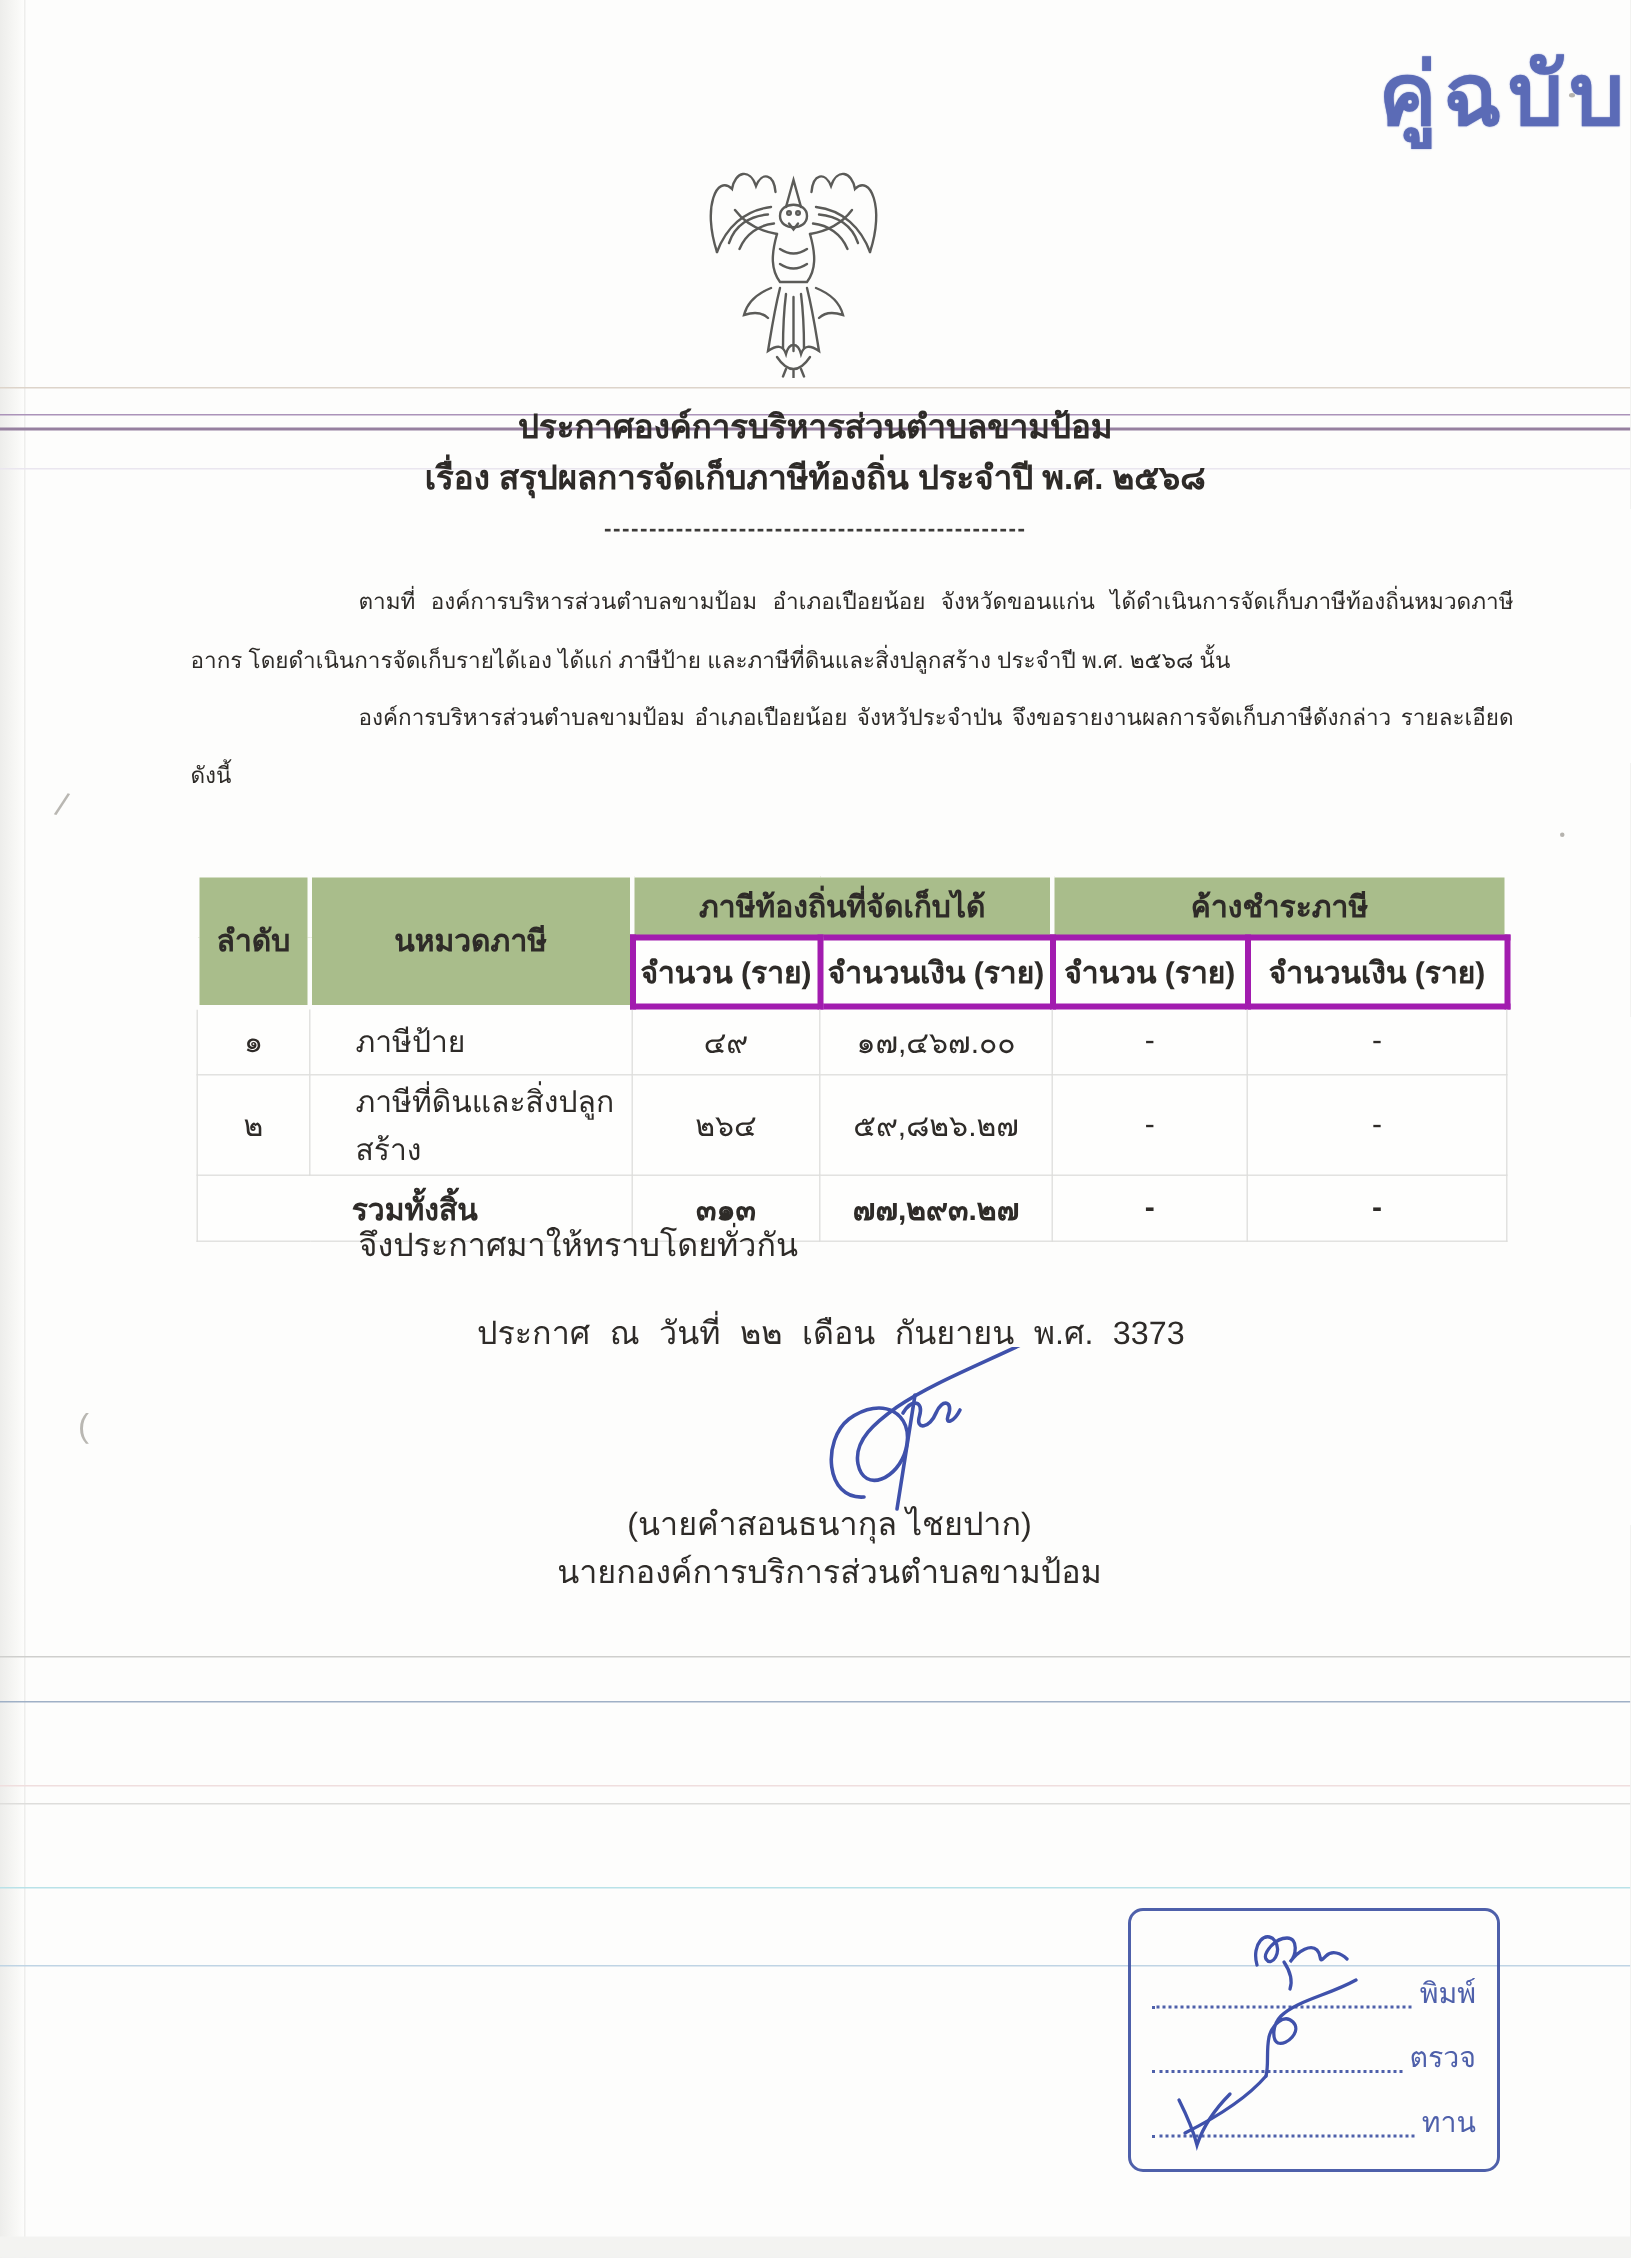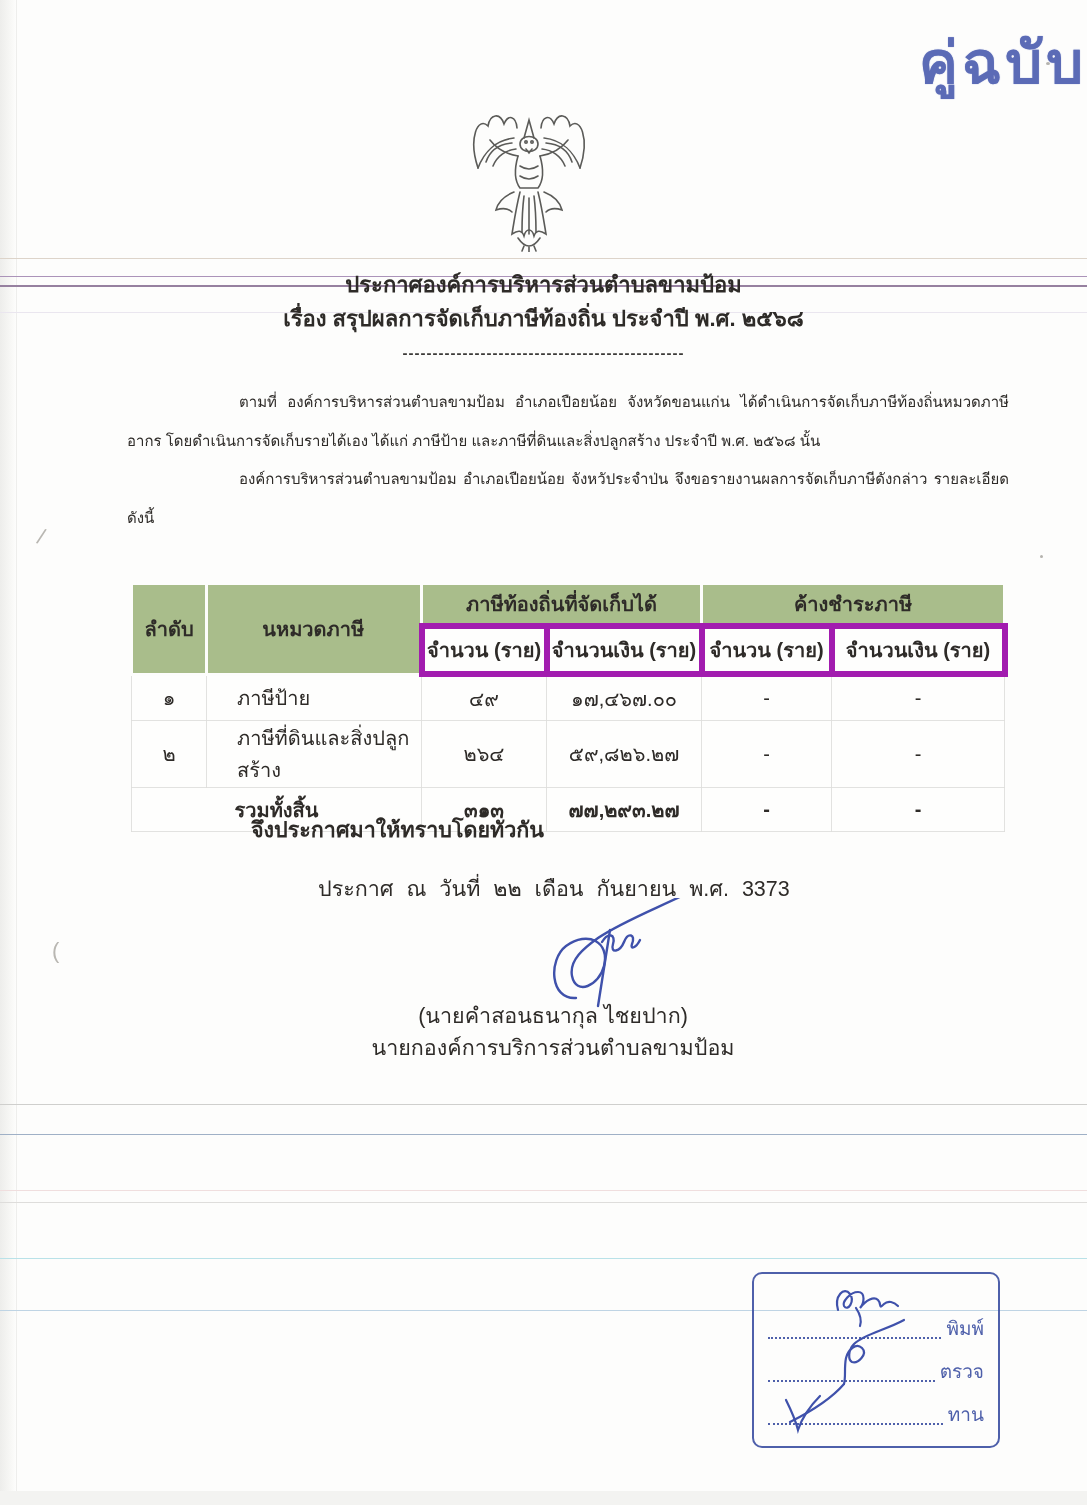--- a/index.html
+++ b/index.html
@@ -31,26 +31,26 @@
   table.taxtable{
     position:absolute;left:130px;top:582px;width:873px;
     border-collapse:collapse;table-layout:fixed;font-size:20px;
   }
   .taxtable col.c1{width:75px;} .taxtable col.c2{width:215px;}
   .taxtable col.c3{width:125px;} .taxtable col.c4{width:155px;}
   .taxtable col.c5{width:130px;} .taxtable col.c6{width:173px;}
   .taxtable th{font-weight:bold;}
   .taxtable .grp{background:#a9bd8b;border:3px solid #fdfdfc;height:36px;}
   .taxtable .side{background:#a9bd8b;border:3px solid #fdfdfc;}
-  .taxtable .sub{background:#fefefd;border:6px solid #a21caf;height:40px;}
+  .taxtable .sub{background:#fefefd;border:4px solid #a21caf;height:40px;}
   .taxtable td{background:#fefefd;border:1px solid #dddddad9;height:41px;text-align:center;}
   .taxtable td.typecell{text-align:left;padding-left:30px;}
   .taxtable .totalrow td{font-weight:bold;}
 
-  .closing{position:absolute;left:251px;top:812px;font-size:21.5px;font-weight:bold;}
+  .closing{position:absolute;left:239px;top:812px;font-size:21.5px;}
   .announce{position:absolute;left:318px;top:871px;font-size:21.5px;word-spacing:7px;}
 
   .signature{position:absolute;left:540px;top:898px;}
   .signer{position:absolute;left:303px;top:1000px;width:500px;text-align:center;font-size:21.5px;line-height:32px;}
 
   .approval-box{
     position:absolute;left:752px;top:1272px;width:248px;height:176px;
     border:2px solid #4053a4;border-radius:10px;box-sizing:border-box;
     padding:26px 14px 0 14px;opacity:.92;
   }

